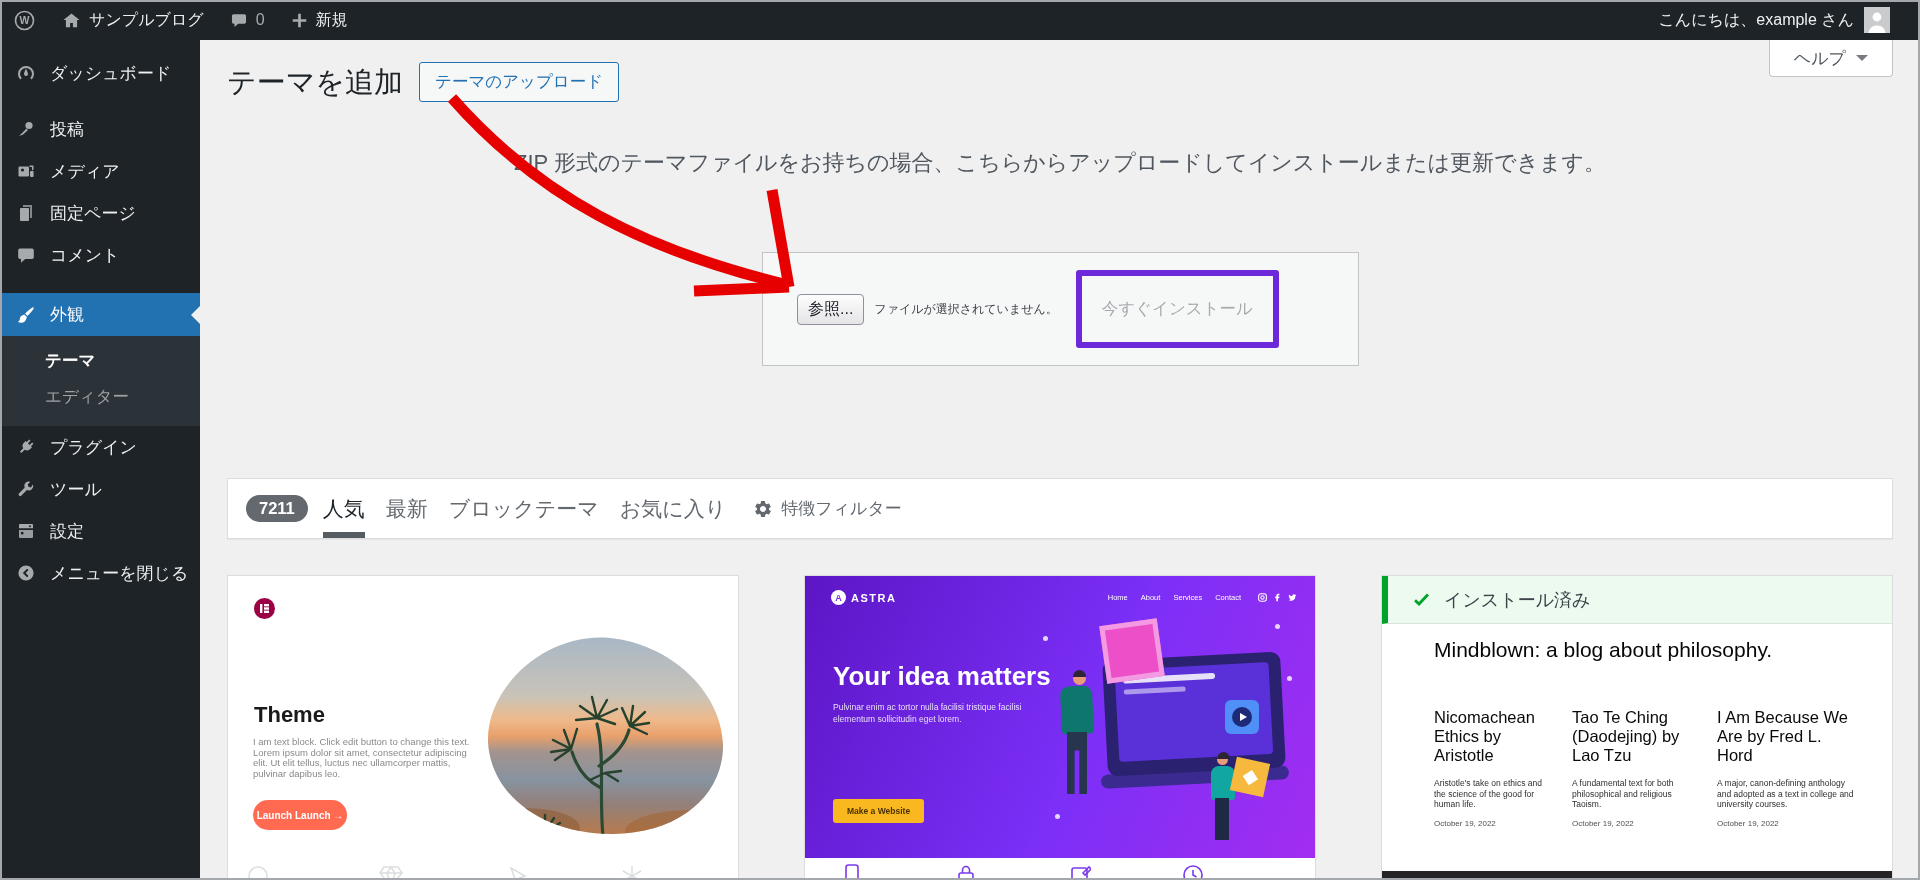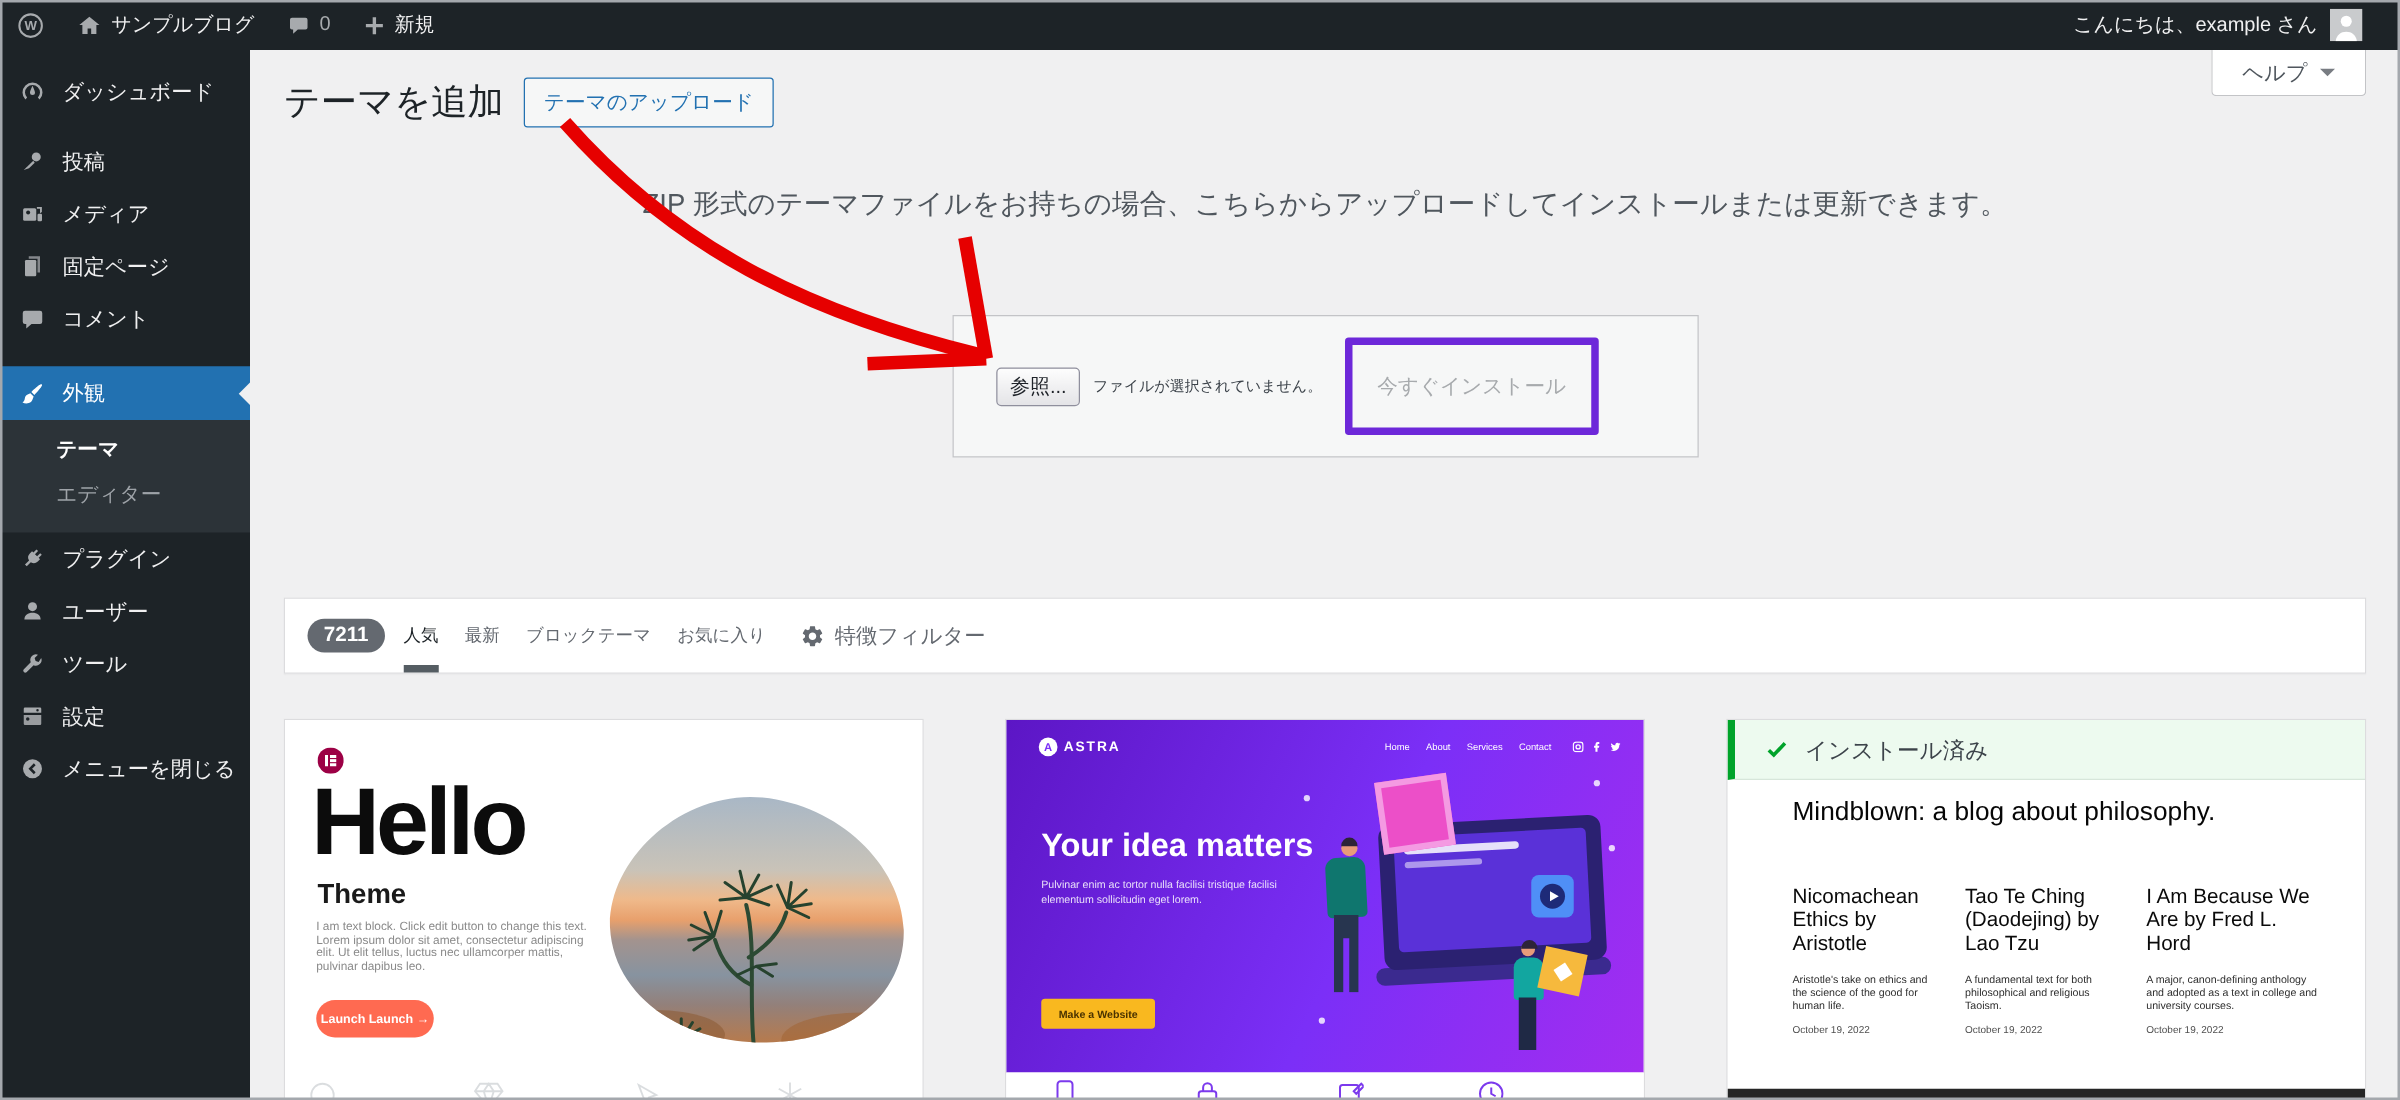--- a/index.html
+++ b/index.html
@@ -43,21 +43,21 @@
 
   .upload-box { position:absolute; top:212px; left:50%; width:597px; height:114px; margin-left:-298px; background:#f6f7f7; border:1px solid #c3c4c7; display:flex; align-items:center; padding-left:34px; }
   .browse-btn { padding:4px 10px; font-size:16px; color:#1f2329; background:linear-gradient(#fdfdfd,#e4e4e7); border:1px solid #8f8f9d; border-radius:4px; cursor:pointer; font-family:inherit; }
   .file-status { margin-left:10px; font-size:12px; color:#3c434a; }
   .install-btn { margin-left:18px; padding:22px 20px; font-size:16.5px; color:#a7aaad; background:#f6f7f7; border:6px solid #6d28d9; border-radius:3px; cursor:default; font-family:inherit; }
 
   
   .wp-filter { position:absolute; top:438px; left:27px; right:27px; height:61px; background:#fff; border:1px solid #dcdcde; box-shadow:0 1px 1px rgba(0,0,0,.04); display:flex; align-items:center; }
   .theme-count { margin-left:18px; background:#646970; color:#fff; font-size:16.5px; font-weight:bold; padding:4px 13px; border-radius:17px; }
   .filter-links { display:flex; align-items:stretch; height:100%; margin-left:15px; gap:21px; }
-  .f-tab { display:flex; align-items:center; font-size:14px; color:#646970; cursor:pointer; border-bottom:6px solid transparent; padding-top:6px; }
+  .f-tab { display:flex; align-items:center; font-size:21px; color:#646970; cursor:pointer; border-bottom:6px solid transparent; padding-top:6px; }
   .f-tab.current { color:#1d2327; border-bottom-color:#555d63; }
   .feature-filter { display:flex; align-items:center; gap:8px; margin-left:27px; color:#646970; font-size:17px; cursor:pointer; }
   .search-wrap { margin-left:auto; display:flex; align-items:center; gap:8px; margin-right:12px; }
   .search-label { font-size:17px; color:#3c434a; }
   .search-input { width:350px; height:38px; border:1px solid #8c8f94; border-radius:4px; background:#fff; font-size:16px; padding:0 10px; font-family:inherit; }
 
   
   .cards { position:absolute; top:535px; left:27px; display:flex; gap:65px; }
   .theme-card { position:relative; width:512px; height:310px; background:#fff; border:1px solid #dcdcde; overflow:hidden; cursor:pointer; }
 
@@ -227,29 +227,20 @@
               <g transform="rotate(45 10 10)">
                 <path d="M7 2.5h1.8v3.5h2.4V2.5H13v3.5h1.5v2.5a4.5 4.5 0 0 1-3.5 4.4v4.6H9v-4.6A4.5 4.5 0 0 1 5.5 8.5V6H7z"></path>
               </g>
             </svg>
           </span>
         <span class="m-label">プラグイン</span>
       </li>
       <li class="m-item">
         <span class="m-ico">
             <svg width="20" height="20" viewBox="0 0 20 20">
-              <circle cx="10" cy="6.3" r="3.6"></circle>
-              <path d="M10 11.2c3.6 0 6.5 2 6.5 5.3h-13c0-3.3 2.9-5.3 6.5-5.3z"></path>
-            </svg>
-          </span>
-        <span class="m-label">ユーザー</span>
-      </li>
-      <li class="m-item">
-        <span class="m-ico">
-            <svg width="20" height="20" viewBox="0 0 20 20">
               <path d="M17 5.3a4.6 4.6 0 0 1-6.1 5.8l-5.7 5.7a1.65 1.65 0 0 1-2.3-2.3l5.7-5.7A4.6 4.6 0 0 1 14.4 2.7l-2.7 2.7.8 2.4 2.4.8z"></path>
             </svg>
           </span>
         <span class="m-label">ツール</span>
       </li>
       <li class="m-item">
         <span class="m-ico">
             <svg width="20" height="20" viewBox="0 0 20 20">
               <path d="M4 3h12a1 1 0 0 1 1 1v3.2H3V4a1 1 0 0 1 1-1zm9 2.2a1 1 0 1 0 2 0 1 1 0 0 0-2 0z"></path>
               <path d="M3 9h14v7a1 1 0 0 1-1 1H4a1 1 0 0 1-1-1zm3.2 4.6a1.4 1.4 0 1 0 0-2.8 1.4 1.4 0 0 0 0 2.8z" opacity=".9"></path>
@@ -310,21 +301,20 @@
       <div class="theme-card">
         <span class="el-logo">
           <svg width="21" height="21" viewBox="0 0 21 21">
               <circle cx="10.5" cy="10.5" r="10.5" fill="#9c0045"></circle>
               <rect x="6" y="6" width="2.4" height="9" fill="#fff"></rect>
               <rect x="10" y="6" width="5" height="2.4" fill="#fff"></rect>
               <rect x="10" y="9.3" width="5" height="2.4" fill="#fff"></rect>
               <rect x="10" y="12.6" width="5" height="2.4" fill="#fff"></rect>
             </svg>
         </span>
-        <div class="hello-title">Hello</div>
         <div class="hello-sub">Theme</div>
         <p class="hello-body">I am text block. Click edit button to change this text. Lorem ipsum dolor sit amet, consectetur adipiscing elit. Ut elit tellus, luctus nec ullamcorper mattis, pulvinar dapibus leo.</p>
         <span class="hello-cta">Launch Launch  →</span>
         <svg class="hello-blob" width="240" height="200" viewBox="0 0 240 200">
           <defs>
             <linearGradient id="sunset" x1="0" y1="0" x2="0" y2="1">
               <stop offset="0" stop-color="#a8b7c6"></stop>
                 <stop offset=".3" stop-color="#c9c3b8"></stop>
               <stop offset=".42" stop-color="#efb98a"></stop>
                 <stop offset=".5" stop-color="#e8a06c"></stop>

